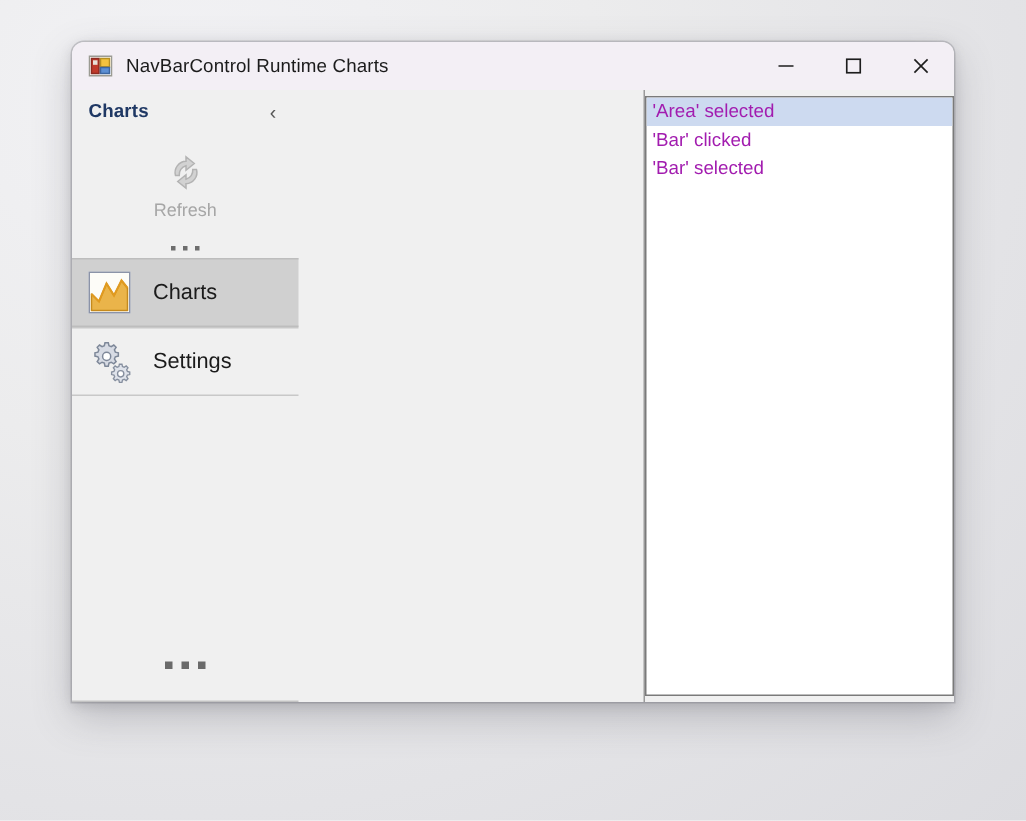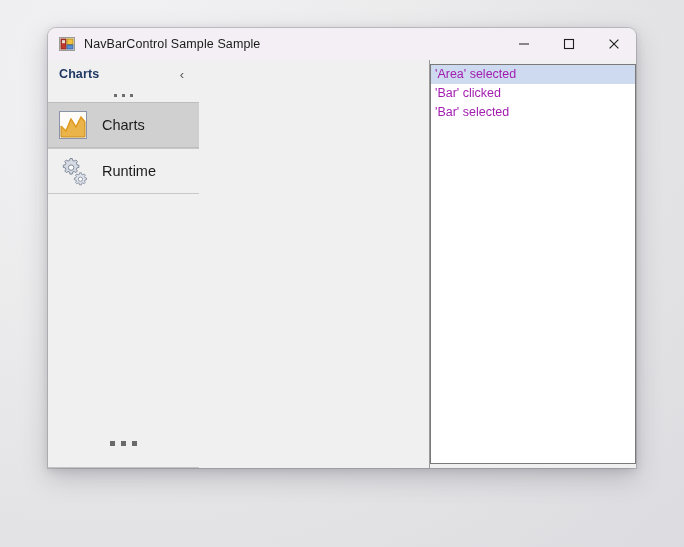--- a/index.html
+++ b/index.html
@@ -258,21 +258,21 @@
     <div class="title-icon">
       <svg width="16" height="16" viewBox="0 0 16 16">
         <rect x="0.5" y="1.5" width="15" height="13" fill="#f7f7f5" stroke="#9b9b93"></rect>
         <rect x="2" y="3" width="5" height="10" fill="#c0392b" stroke="#8e2a20"></rect>
         <rect x="3" y="4.2" width="3" height="3" fill="#e8e0d8"></rect>
         <rect x="8" y="3" width="6" height="5.5" fill="#f2c23e" stroke="#b8901f"></rect>
         <rect x="8" y="9" width="6" height="4" fill="#5b8fd4" stroke="#3c66a0"></rect>
       </svg>
     </div>
 
-    <div class="title-text">NavBarControl Sample Sample</div>
+    <div class="title-text">NavBarControl Runtime Charts</div>
 
     <div class="win-buttons">
       <div class="win-btn">
         <svg width="12" height="12" viewBox="0 0 12 12">
           <line x1="1" y1="6" x2="11" y2="6" stroke="currentColor" stroke-width="1.1"></line>
         </svg>
       </div>
       <div class="win-btn">
         <svg width="12" height="12" viewBox="0 0 12 12">
           <rect x="1.5" y="1.5" width="9" height="9" fill="none" stroke="currentColor" stroke-width="1.1"></rect>
@@ -292,20 +292,31 @@
     <div class="navbar">
       <div class="nav-inner">
 
         <div class="group-caption">
           <span class="group-caption-text">Charts</span>
           <span class="collapse-chevron">‹</span>
         </div>
 
 
 
+        <div class="item-large disabled">
+          <div class="icon32">
+            <svg width="32" height="30" viewBox="0 0 32 30">
+              <g fill="#d2d2d2" stroke="#b3b3b3" stroke-width="1">
+                <path d="M9 17 A7.5 7.5 0 0 1 16 7.5 L16 4.5 L21.5 9 L16 13.5 L16 10.5 A6 6 0 0 0 11.5 17 Z"></path>
+                <path d="M23 13 A7.5 7.5 0 0 1 16 22.5 L16 25.5 L10.5 21 L16 16.5 L16 19.5 A6 6 0 0 0 20.5 13 Z"></path>
+              </g>
+            </svg>
+          </div>
+          <div class="item-large-label">Refresh</div>
+        </div>
 
         <div class="dots-row">
           <span class="dot"></span>
           <span class="dot"></span>
           <span class="dot"></span>
         </div>
 
         <div class="group-band active">
           <div class="icon32">
             <div class="ic-frame gold" style="left:1px;top:1px;width:28px;height:28px;border-color:#8b93a8;">
@@ -325,21 +336,21 @@
               <g fill="#d7dbe4" stroke="#7e8899" stroke-width="1">
                 <path d="M12 2.5 l2.2 0 0.45 2.0 1.5 0.62 1.7-1.12 1.55 1.55 -1.12 1.7 0.62 1.5 2.0 0.45 0 2.2 -2.0 0.45 -0.62 1.5 1.12 1.7 -1.55 1.55 -1.7-1.12 -1.5 0.62 -0.45 2.0 -2.2 0 -0.45-2.0 -1.5-0.62 -1.7 1.12 -1.55-1.55 1.12-1.7 -0.62-1.5 -2.0-0.45 0-2.2 2.0-0.45 0.62-1.5 -1.12-1.7 1.55-1.55 1.7 1.12 1.5-0.62 Z"></path>
                 <circle cx="13.1" cy="11.6" r="2.7" fill="#ffffff" stroke="#7e8899"></circle>
               </g>
               <g fill="#dfe3eb" stroke="#868f9f" stroke-width="0.9">
                 <path d="M21.6 16.8 l1.7 0 0.35 1.55 1.16 0.48 1.32-0.87 1.2 1.2 -0.87 1.32 0.48 1.16 1.55 0.35 0 1.7 -1.55 0.35 -0.48 1.16 0.87 1.32 -1.2 1.2 -1.32-0.87 -1.16 0.48 -0.35 1.55 -1.7 0 -0.35-1.55 -1.16-0.48 -1.32 0.87 -1.2-1.2 0.87-1.32 -0.48-1.16 -1.55-0.35 0-1.7 1.55-0.35 0.48-1.16 -0.87-1.32 1.2-1.2 1.32 0.87 1.16-0.48 Z"></path>
                 <circle cx="22.45" cy="23.2" r="2.1" fill="#ffffff" stroke="#868f9f"></circle>
               </g>
             </svg>
           </div>
-          <span class="group-band-label">Runtime</span>
+          <span class="group-band-label">Settings</span>
         </div>
 
         <div class="bottom-dots">
           <span class="bdot"></span>
           <span class="bdot"></span>
           <span class="bdot"></span>
         </div>
         <div class="bottom-rule"></div>
 
       </div>

